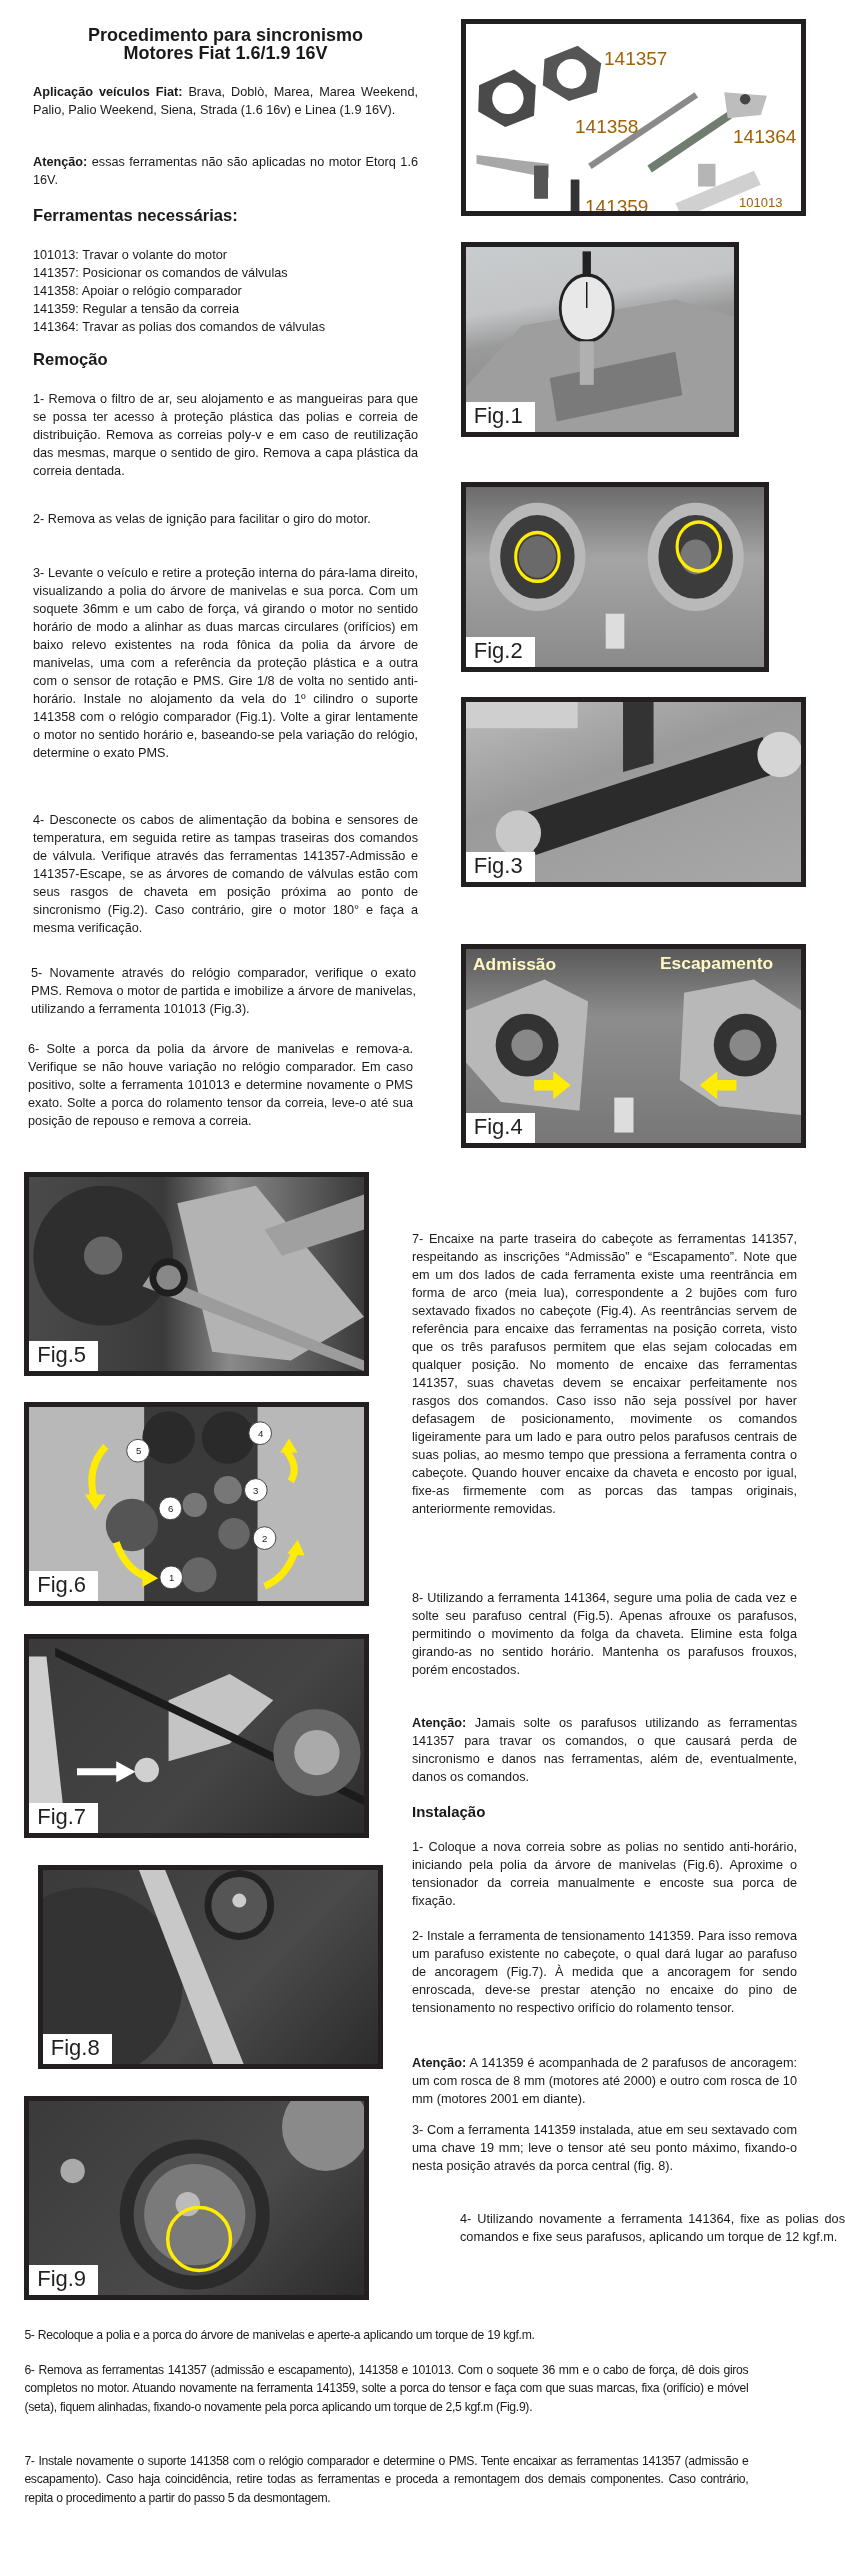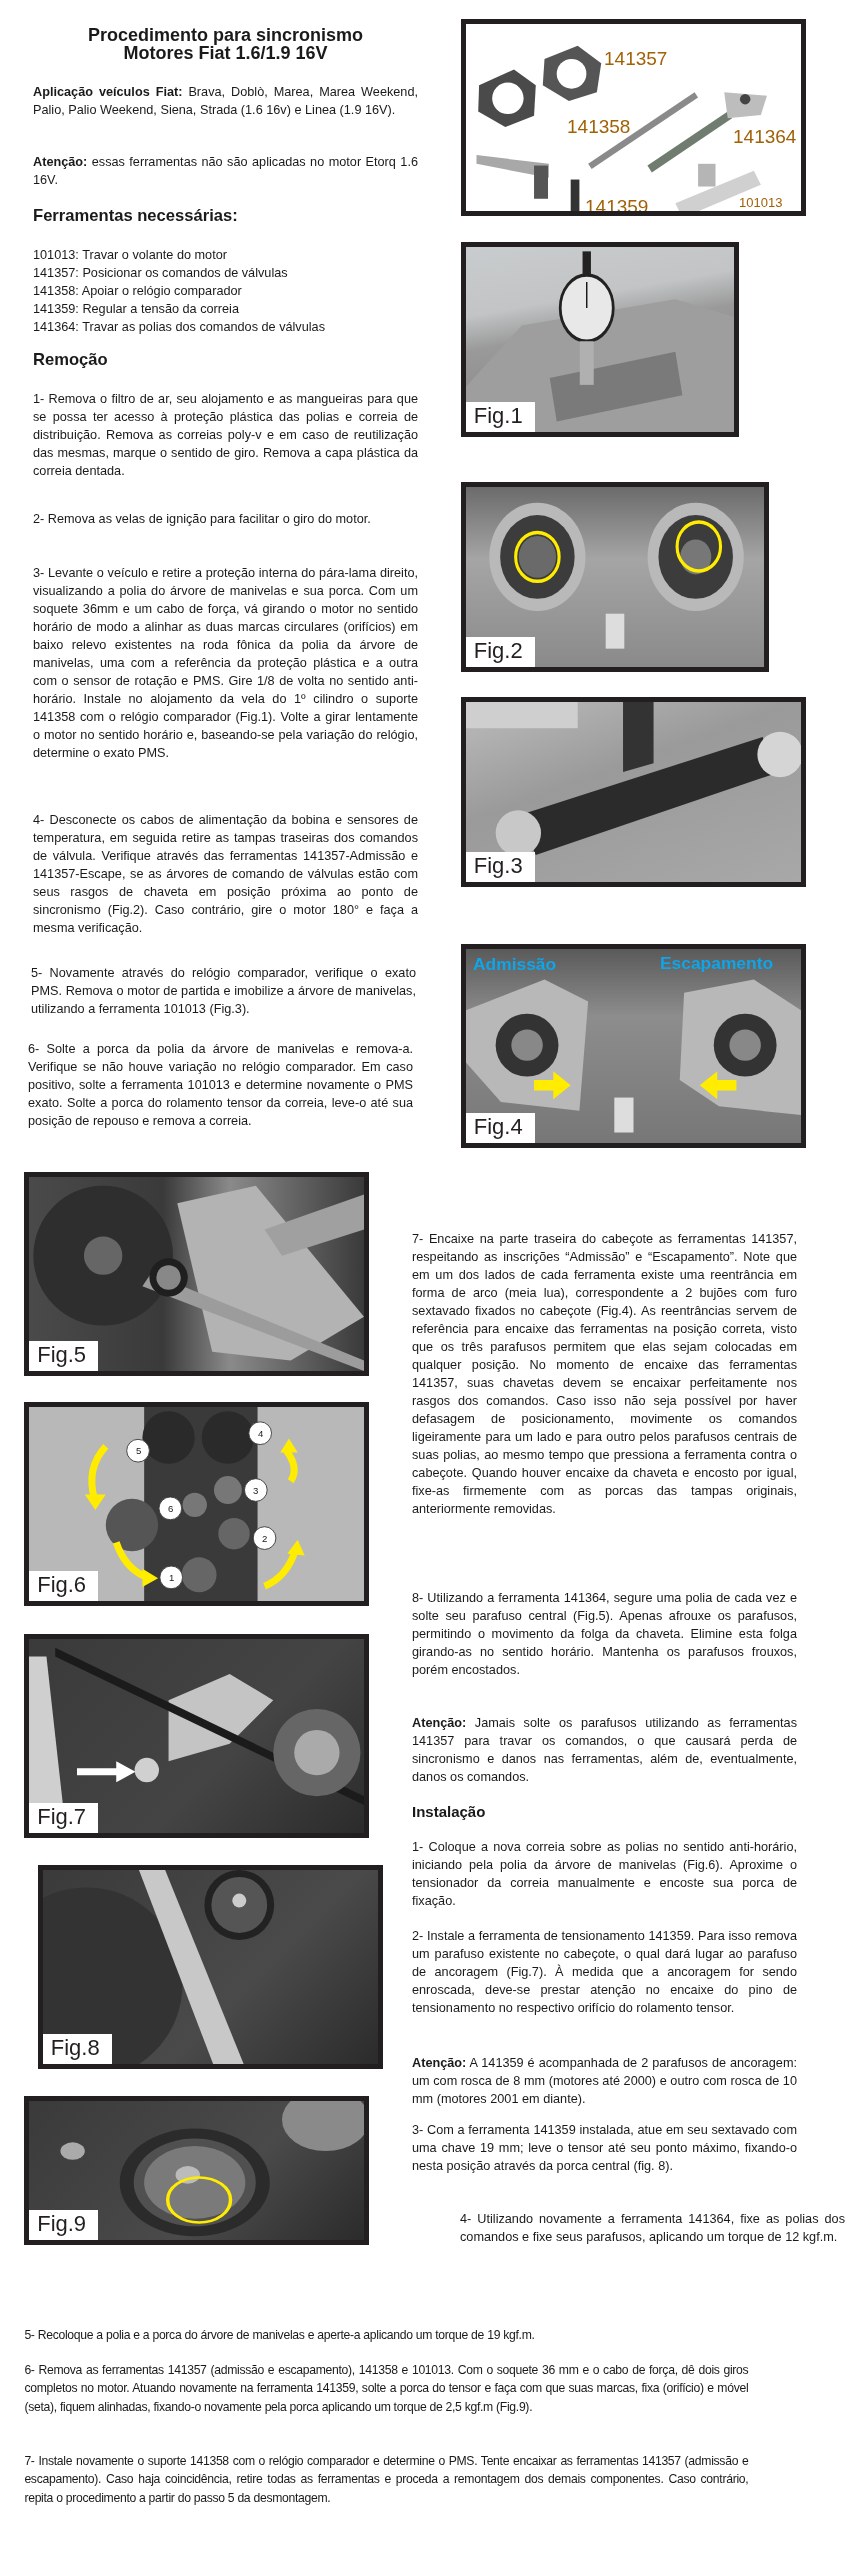--- a/index.html
+++ b/index.html
@@ -14,21 +14,21 @@
   .h3 { font-weight: bold; font-size: 15px; line-height: 17.4px; }
   b { font-weight: bold; }
   .toollist div { white-space: nowrap; }
   .fig { position: absolute; background: #231f20; box-sizing: border-box; border: 5.2px solid #231f20; overflow: hidden; }
   .fig .photo { position: absolute; left: 0; top: 0; right: 0; bottom: 0; }
   .fig .lbl { position: absolute; left: 0; bottom: 0; background: #ffffff; color: #231f20;
               font-size: 22px; line-height: 28px; padding: 0 7.8px 0 7.8px; width: 53px; height: 30px; }
   .fig svg { position: absolute; left: 0; top: 0; width: 100%; height: 100%; }
   .tools { background: #ffffff; border: 5.2px solid #231f20; }
   .toolnum { position: absolute; font-size: 19px; color: #a16207; }
-  .ylbl { position: absolute; color: #0ea5e9; font-weight: bold; font-size: 17.4px; }
+  .ylbl { position: absolute; color: #fef9c3; font-weight: bold; font-size: 17.4px; }
   .bottom-txt { font-size: 12.2px; line-height: 18.3px; letter-spacing: -0.3px; }
 </style>
 </head>
 <body>
 
 <div class="abs title">
   <div>Procedimento para sincronismo</div>
   <div>Motores Fiat 1.6/1.9 16V</div>
 </div>
 
@@ -95,21 +95,21 @@
       <path d="M12 150 L95 160 L95 176 L12 160 Z" fill="#a8a8a8"></path>
       <rect x="78" y="162" width="16" height="38" fill="#555"></rect>
       <rect x="120" y="178" width="10" height="48" fill="#333"></rect>
     </g>
     <g>
       <path d="M240 205 L330 168 L338 184 L248 222 Z" fill="#d0d0d0"></path>
       <rect x="266" y="160" width="20" height="26" fill="#b5b5b5"></rect>
     </g>
   </svg>
   <span class="toolnum" style="left:138px; top:24.4px;">141357</span>
-  <span class="toolnum" style="left:101px; top:92px;">141358</span>
+  <span class="toolnum" style="left:109px; top:92px;">141358</span>
   <span class="toolnum" style="left:267px; top:102px;">141364</span>
   <span class="toolnum" style="left:119px; top:172px;">141359</span>
   <span class="toolnum" style="left:273px; top:171px; font-size:13px;">101013</span>
 </div>
 
 <div class="fig" style="left:461px; top:242px; width:278px; height:195px;">
   <div class="photo" style="background: linear-gradient(170deg, #c9ccce 0%, #c2c4c5 30%, #9a9a9a 45%, #8c8c8c 70%, #5a5a5a 100%);"></div>
   <svg viewBox="0 0 384 212" preserveAspectRatio="none">
     <path d="M0 160 L80 90 L300 60 L384 80 L384 212 L0 212 Z" fill="#9e9e9e"></path>
     <path d="M120 150 L300 120 L310 170 L130 200 Z" fill="#7a7a7a"></path>
@@ -235,21 +235,21 @@
   <svg viewBox="0 0 384 222" preserveAspectRatio="none">
     <circle cx="50" cy="130" r="110" fill="#333"></circle>
     <path d="M110 0 L140 0 L230 222 L195 222 Z" fill="#c8c8c8"></path>
     <circle cx="225" cy="40" r="40" fill="#222"></circle>
     <circle cx="225" cy="40" r="32" fill="#555"></circle>
     <circle cx="225" cy="35" r="8" fill="#ccc"></circle>
   </svg>
   <span class="lbl">Fig.8</span>
 </div>
 
-<div class="fig" style="left:24.4px; top:2096px; width:345px; height:149px;">
+<div class="fig" style="left:24.4px; top:2096px; width:345px; height:204px;">
   <div class="photo" style="background: linear-gradient(135deg, #3a3a3a 0%, #4a4a4a 60%, #2b2b2b 100%);"></div>
   <svg viewBox="0 0 384 222" preserveAspectRatio="none">
     <circle cx="190" cy="130" r="86" fill="#2b2b2b"></circle>
     <circle cx="190" cy="130" r="70" fill="#505050"></circle>
     <circle cx="190" cy="130" r="58" fill="#7a7a7a"></circle>
     <circle cx="182" cy="118" r="14" fill="#bbb"></circle>
     <circle cx="340" cy="30" r="50" fill="#8a8a8a"></circle>
     <circle cx="50" cy="80" r="14" fill="#aaa"></circle>
     <circle cx="195" cy="158" r="36" fill="none" stroke="#ffec00" stroke-width="4"></circle>
   </svg>

